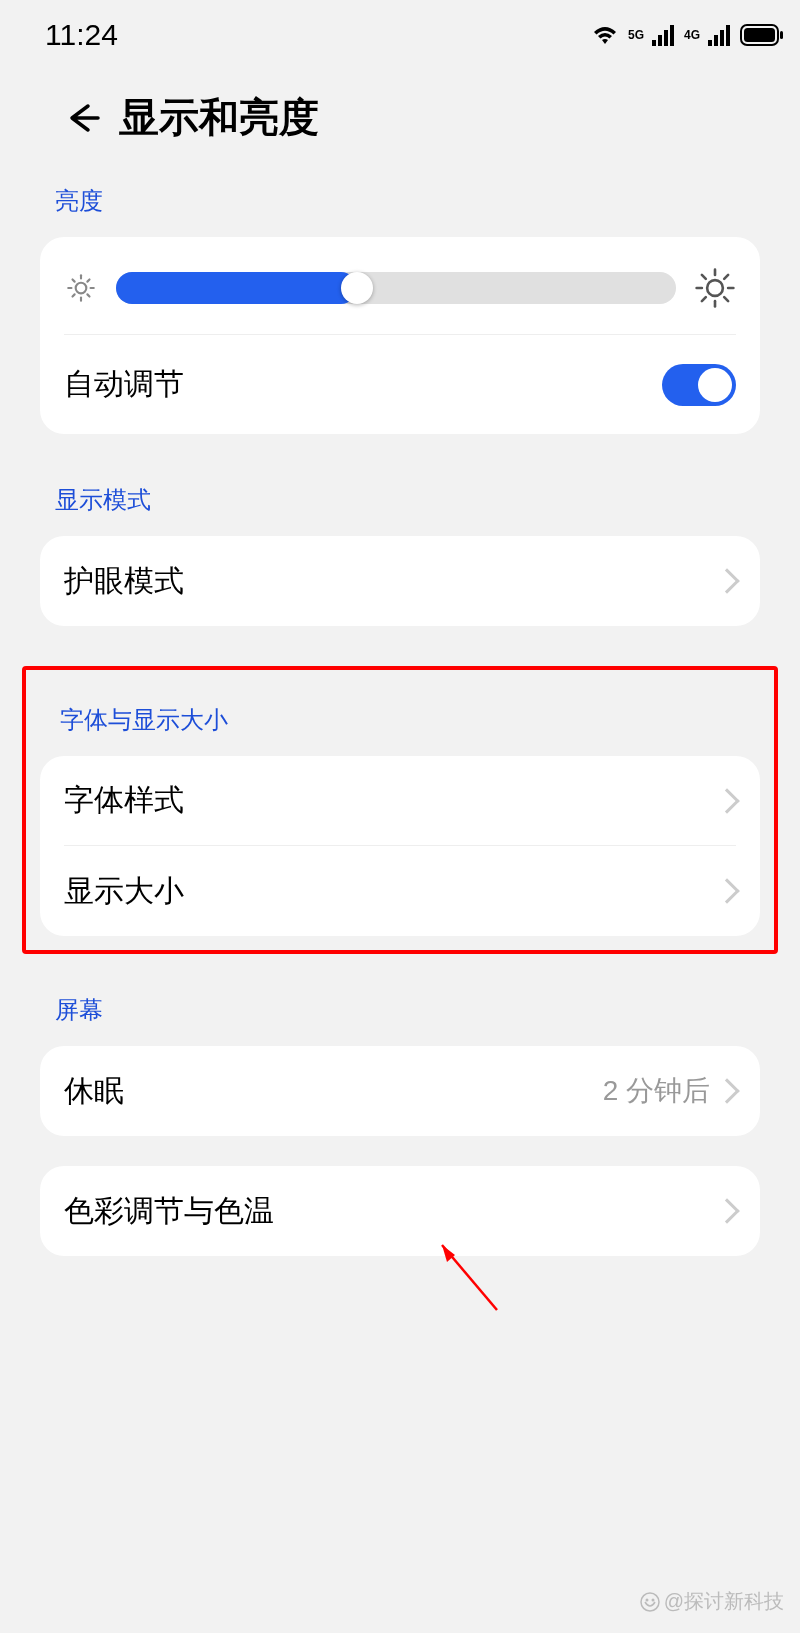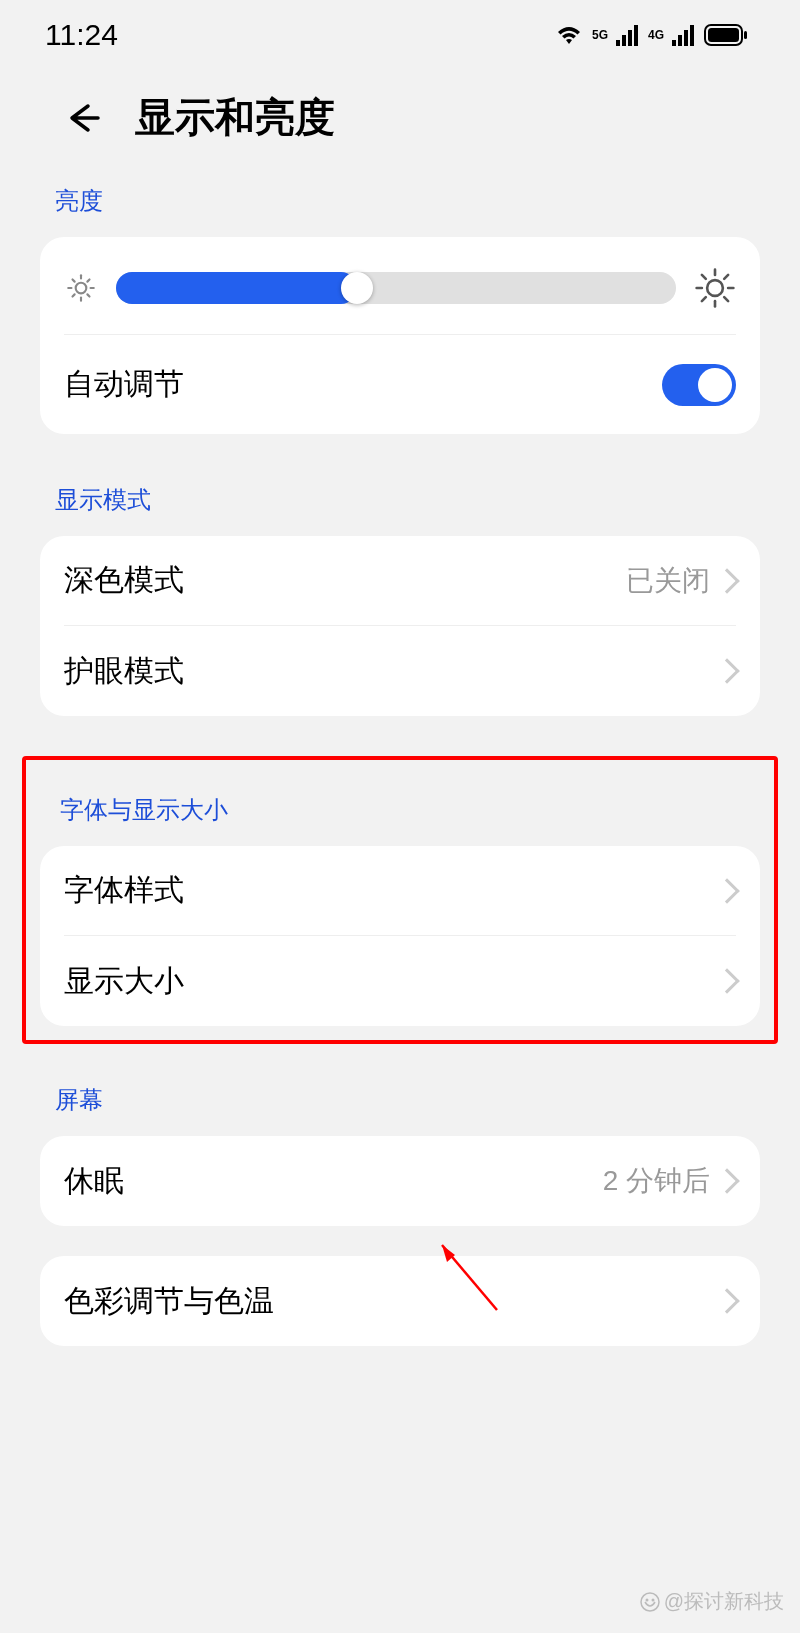--- a/index.html
+++ b/index.html
@@ -9,30 +9,30 @@
       background: #f2f2f2;
       font-family: -apple-system, "PingFang SC", "Helvetica Neue", sans-serif;
       color: #000;
       position: relative;
       overflow: hidden;
     }
     .status-bar {
       display: flex;
       justify-content: space-between;
       align-items: center;
-      padding: 20px 52px 10px 45px;
+      padding: 20px 16px 10px 45px;
       height: 60px;
     }
     .status-time { font-size: 30px; font-weight: 500; }
     .status-icons { display: flex; align-items: center; gap: 8px; }
     .header {
       display: flex;
       align-items: center;
       padding: 30px 40px 40px 60px;
-      gap: 35px;
+      gap: 19px;
     }
     .page-title { font-size: 40px; font-weight: 600; }
     .section-header {
       font-size: 24px;
       color: #1d4ed8;
       padding: 0 55px 20px 55px;
     }
     .card {
       background: #fff;
       border-radius: 24px;
@@ -198,27 +198,20 @@
   </div>
   <div class="row auto-row">
     <div class="row-label">自动调节</div>
     <div class="toggle"></div>
   </div>
 </div>
 
 <div class="section-header">显示模式</div>
 <div class="card">
   <div class="row">
-    <div class="row-label">深色模式</div>
-    <div class="row-right">
-      <span class="row-value">已关闭</span>
-      <span class="chevron"></span>
-    </div>
-  </div>
-  <div class="row">
     <div class="row-label">护眼模式</div>
     <div class="row-right">
         <span class="chevron"></span>
       </div>
   </div>
 </div>
 
 <div class="highlight-box">
   <div class="section-header">字体与显示大小</div>
   <div class="card">

